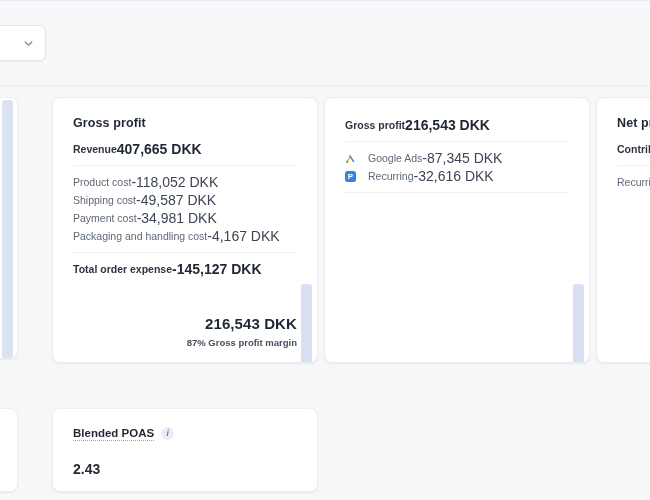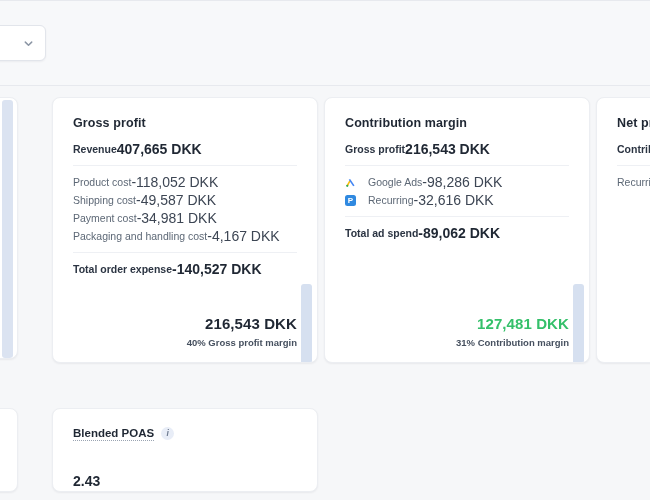--- a/index.html
+++ b/index.html
@@ -104,21 +104,21 @@
     font-size:11.5px;font-weight:700;color:#1f2733;
     border-bottom:1px dotted #9aa4b2;padding-bottom:1px;
   }
   .info-icon{
     width:13px;height:13px;border-radius:50%;
     background:#e8edf7;color:#6f7c91;
     font-size:8.5px;font-weight:700;font-style:italic;
     display:flex;align-items:center;justify-content:center;
     line-height:1;cursor:pointer;
   }
-  .poas-value{font-size:14px;font-weight:700;color:#1f2733;margin-top:32px;}
+  .poas-value{font-size:14px;font-weight:700;color:#1f2733;margin-top:20px;}
 
   
   .bicon{width:11px;height:11px;flex:0 0 auto;display:block;}
   .bicon svg{display:block;width:11px;height:11px;}
   .picon{
     width:11px;height:11px;border-radius:2.5px;background:#2f89e0;
     color:#fff;font-size:8px;font-weight:700;line-height:11px;
     text-align:center;flex:0 0 auto;font-family:"Liberation Sans",sans-serif;
   }
 </style>
@@ -170,77 +170,68 @@
         </div>
         <div class="kv">
           <span class="k">Packaging and handling cost</span>
           <span class="v">-4,167 DKK</span>
         </div>
 
         <div class="sep"></div>
 
         <div class="kv strong">
           <span class="k">Total order expense</span>
-          <span class="v">-140,527 DKK</span>
+          <span class="v">-145,127 DKK</span>
         </div>
       </div>
 
       <div class="card-foot">
         <div class="foot-value">216,543 DKK</div>
-        <div class="foot-sub">40% Gross profit margin</div>
+        <div class="foot-sub">87% Gross profit margin</div>
       </div>
 
       <div class="edgebar e1"></div>
     </div>
 
     <div class="card c-contrib">
       <div class="card-inner">
-        <div class="card-title">Contribution margin</div>
 
         <div class="kv strong">
           <span class="k">Gross profit</span>
           <span class="v">216,543 DKK</span>
         </div>
 
         <div class="sep"></div>
 
         <div class="kv">
           <span class="k with-icon">
             <span class="bicon">
               <svg viewBox="0 0 24 24">
                 <path d="M3.2 18.3 L9.6 7.2 L12.6 8.9 L6.2 20z" fill="#fbbc04"></path>
                 <path d="M11.2 4.2 L20.8 18.3 L17.8 20 L8.2 5.9z" fill="#4285f4"></path>
                 <circle cx="4.9" cy="19.2" r="2.5" fill="#34a853"></circle>
               </svg>
             </span>
             <span>Google Ads</span>
           </span>
-          <span class="v">-98,286 DKK</span>
+          <span class="v">-87,345 DKK</span>
         </div>
 
         <div class="kv">
           <span class="k with-icon">
             <span class="picon">P</span>
             <span>Recurring</span>
           </span>
           <span class="v">-32,616 DKK</span>
         </div>
 
         <div class="sep"></div>
 
-        <div class="kv strong">
-          <span class="k">Total ad spend</span>
-          <span class="v">-89,062 DKK</span>
-        </div>
-      </div>
-
-      <div class="card-foot">
-        <div class="foot-value green">127,481 DKK</div>
-        <div class="foot-sub">31% Contribution margin</div>
-      </div>
+      </div>
+
 
       <div class="edgebar e1"></div>
     </div>
 
     <div class="card c-net">
       <div class="card-inner">
         <div class="card-title">Net pro</div>
         <div class="kv strong">
           <span class="k">Contribu</span>
         </div>

